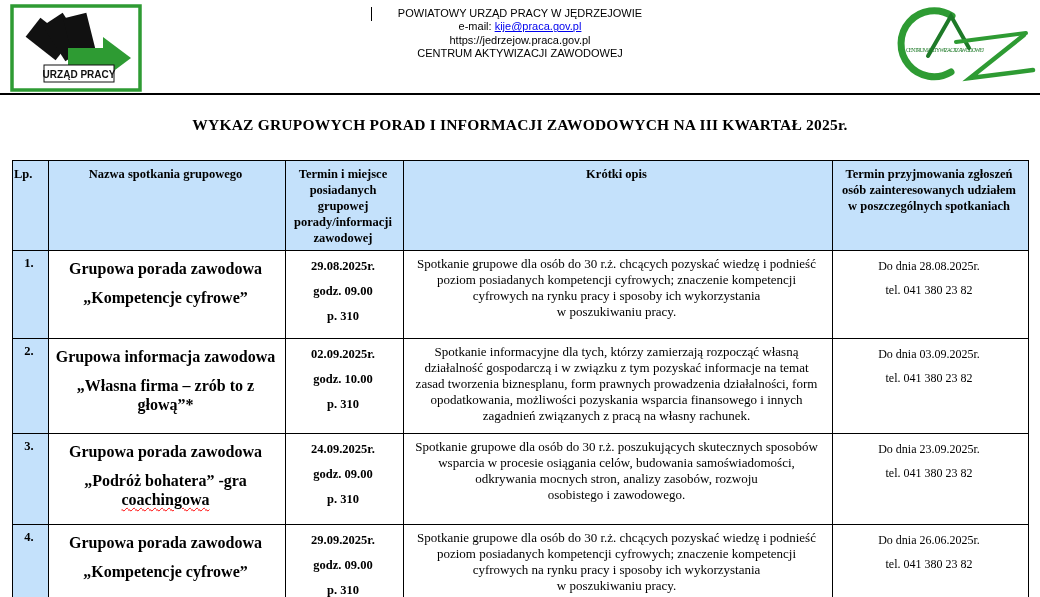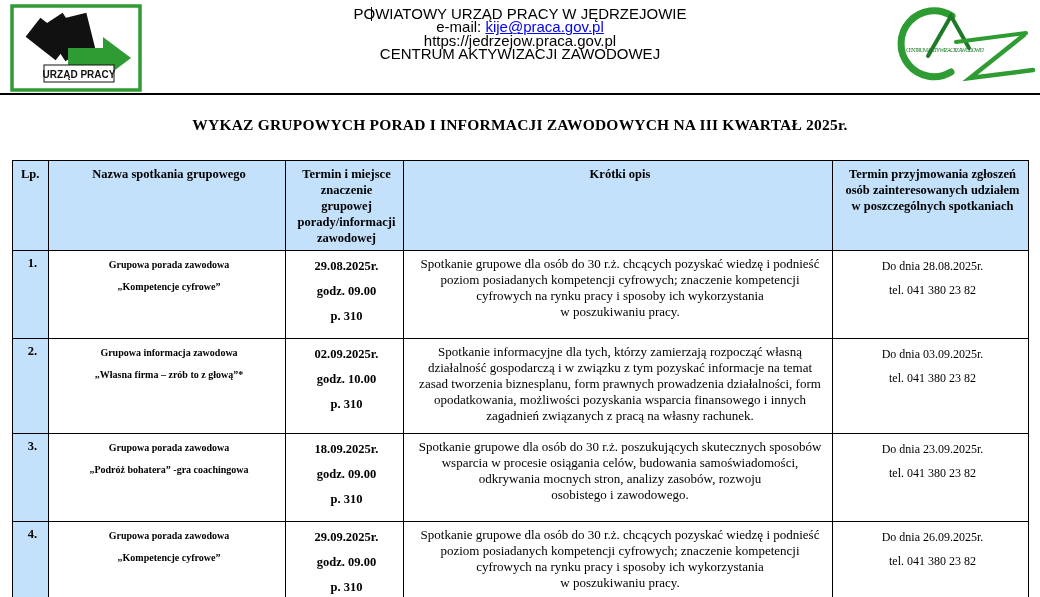--- a/index.html
+++ b/index.html
@@ -16,21 +16,21 @@
   .header-band { position: absolute; top: 0; left: 0; width: 1040px; height: 93px; }
   .header-rule { position: absolute; top: 93px; left: 0; width: 1040px; height: 2px; background: #000; }
 
   .logo-left { position: absolute; top: 4px; left: 10px; width: 132px; height: 88px; }
   .logo-right { position: absolute; top: 2px; left: 878px; width: 158px; height: 92px; }
 
   .org-block {
     position: absolute; top: 7px; left: 0; width: 1040px;
     text-align: center;
     font-family: "Liberation Sans", sans-serif;
-    font-size: 15px; line-height: 13.4px; color: #000;
+    font-size: 11px; line-height: 13.4px; color: #000;
   }
   .org-block a { color: #0000EE; text-decoration: underline; }
   .header-caret { position: absolute; top: 7px; left: 371px; width: 1px; height: 14px; background: #000; }
 
   
   .doc-title {
     position: absolute; top: 116px; left: 0; width: 1040px;
     text-align: center;
     font-family: "Liberation Serif", serif;
     font-weight: bold; font-size: 15.5px; color: #000;
@@ -42,32 +42,33 @@
     position: absolute; top: 160px; left: 12px;
     width: 1016px;
     border-collapse: collapse;
     table-layout: fixed;
     font-family: "Liberation Serif", serif;
     color: #000;
   }
   table.schedule th, table.schedule td {
     border: 1.5px solid #000;
     vertical-align: top;
-    padding: 5px 4px 4px 8px;
+    padding: 5px 4px 4px 1px;
     text-align: center;
   }
   table.schedule th { background: #C4E1FB; font-size: 12.5px; font-weight: bold; white-space: pre-line; line-height: 16px; }
   th.v-mid, td.v-mid { vertical-align: middle; }
   td.col-lp { background: #C4E1FB; font-weight: bold; font-size: 12.5px; }
   td.col-name p, td.col-when p, td.col-deadline p { margin: 3px 0 10px; line-height: 1.2; }
-  td.col-name { font-weight: bold; font-size: 10px; }
+  td.col-name { font-weight: bold; font-size: 16px; }
   td.col-when { font-weight: bold; font-size: 12.5px; }
   td.col-desc { font-size: 13px; line-height: 16px; white-space: pre-line; padding-top: 6px; }
   td.col-deadline { font-size: 12px; margin-top: 44px; }
   .misspell {
+    text-decoration: underline;
     text-decoration-style: wavy;
     text-decoration-color: #FF0000;
     text-decoration-thickness: 1px;
     text-underline-offset: 2px;
   }
 
   
   .footnote {
     position: absolute; top: 608px; left: 2px; width: 1036px;
     font-family: "Liberation Serif", serif;
@@ -125,21 +126,21 @@
         <col style="width:237px">
         <col style="width:118px">
         <col style="width:429px">
         <col style="width:196px">
     </colgroup>
     <tbody>
         <tr style="height:80px">
       <th class="v-mid" style="text-align:left;">Lp.</th>
       <th>Nazwa spotkania grupowego</th>
       <th>Termin i miejsce
-znaczenie grupowej
+posiadanych grupowej
 porady/informacji
 zawodowej</th>
       <th>Krótki opis</th>
       <th class="v-mid">Termin przyjmowania zgłoszeń
 osób zainteresowanych udziałem
 w poszczególnych spotkaniach</th>
     </tr>
 
     <tr style="height:75px">
       <td class="col-lp v-mid">1.</td>
@@ -184,21 +185,21 @@
       </td>
     </tr>
 
     <tr style="height:78px">
       <td class="col-lp v-mid">3.</td>
       <td class="col-name">
         <p>Grupowa porada zawodowa</p>
         <p><span>„Podróż bohatera” -gra </span><span class="misspell">coachingowa</span></p>
       </td>
       <td class="col-when">
-        <p>18.09.2025r.</p>
+        <p>24.09.2025r.</p>
         <p>godz. 09.00</p>
         <p>p. 310</p>
       </td>
       <td class="col-desc">Spotkanie grupowe dla osób do 30 r.ż. poszukujących skutecznych sposobów
 wsparcia w procesie osiągania celów, budowania samoświadomości,
 odkrywania mocnych stron, analizy zasobów, rozwoju
 osobistego i zawodowego.</td>
       <td class="col-deadline">
         <p>Do dnia 23.09.2025r.</p>
         <p>tel. 041 380 23 82</p>
@@ -214,21 +215,21 @@
       <td class="col-when">
         <p>29.09.2025r.</p>
         <p>godz. 09.00</p>
         <p>p. 310</p>
       </td>
       <td class="col-desc">Spotkanie grupowe dla osób do 30 r.ż. chcących pozyskać wiedzę i podnieść
 poziom posiadanych kompetencji cyfrowych; znaczenie kompetencji
 cyfrowych na rynku pracy i sposoby ich wykorzystania
 w poszukiwaniu pracy.</td>
       <td class="col-deadline">
-        <p>Do dnia 26.09.2025r.</p>
+        <p>Do dnia 26.06.2025r.</p>
         <p>tel. 041 380 23 82</p>
       </td>
     </tr>
   </tbody>
     </table>
 
   <div class="footnote">*Spotkanie grupowe organizowane we współpracy z Centrum Informacji i Planowania Kariery Zawodowej Wojewódzkiego Urzędu Pracy w Kielcach.</div>
 
 </div>
 

